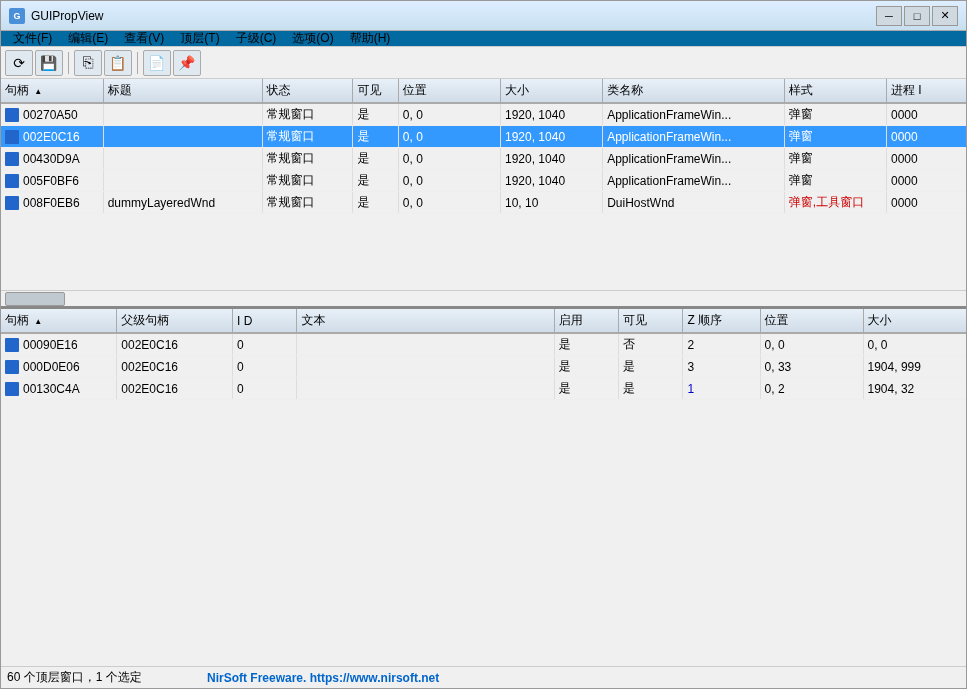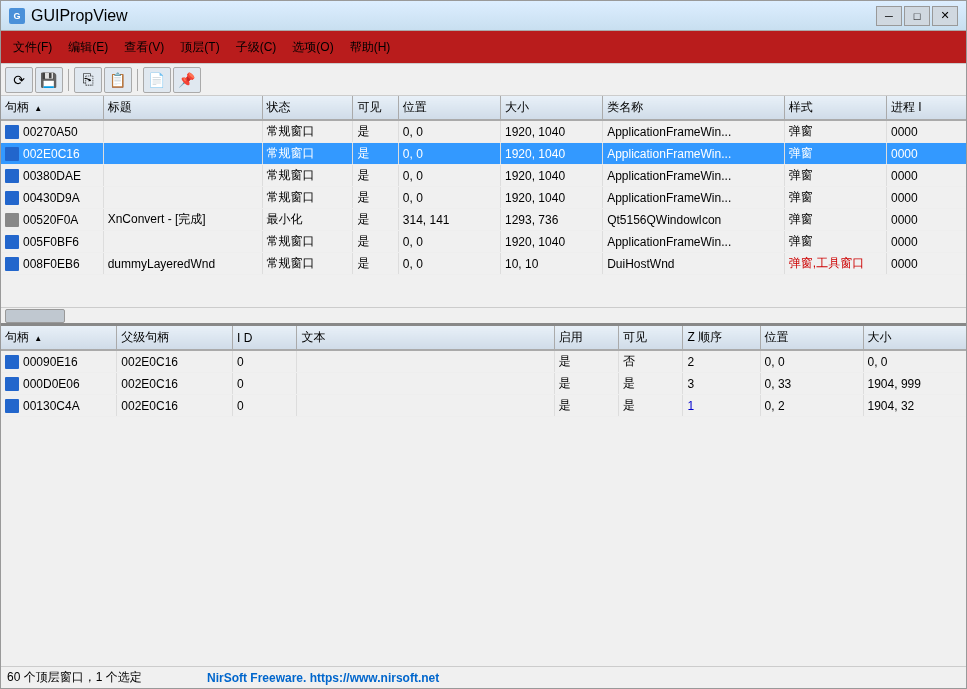--- a/index.html
+++ b/index.html
@@ -32,40 +32,40 @@
       width: 16px;
       height: 16px;
       margin-right: 6px;
       background: #4a90d9;
       border-radius: 2px;
       display: flex; align-items: center; justify-content: center;
       color: white; font-size: 9px; font-weight: bold;
     }
     .title-bar-text {
       flex: 1;
-      font-size: 16px;
+      font-size: 12px;
       color: #000;
     }
     .title-bar-buttons {
       display: flex;
       gap: 2px;
     }
     .title-btn {
       width: 26px;
       height: 20px;
       background: #d0d8e0;
       border: 1px solid #999;
       cursor: pointer;
       display: flex; align-items: center; justify-content: center;
       font-size: 11px;
       color: #000;
     }
     .menu-bar {
-      background: #b91c1c;
-      height: 33px;
+      background: #0369a1;
+      height: 16px;
       display: flex;
       align-items: center;
       padding: 0 4px;
       border-bottom: 1px solid #ccc;
     }
     .menu-item {
       padding: 2px 8px;
       cursor: pointer;
       font-size: 12px;
       color: #000;
@@ -292,61 +292,29 @@
     <td>0, 0</td>
     <td>1920, 1040</td>
     <td>ApplicationFrameWin...</td>
     <td style="">弹窗</td>
     <td>0000</td>
   </tr>
               <tr>
     <td>
       <div class="icon-cell">
         <span class="row-icon" style="background:#2266cc"></span>
-        00380DAE
+        00430D9A
       </div>
     </td>
     <td></td>
     <td>常规窗口</td>
     <td>是</td>
     <td>0, 0</td>
     <td>1920, 1040</td>
     <td>ApplicationFrameWin...</td>
-    <td style="">弹窗</td>
-    <td>0000</td>
-  </tr>
-              <tr>
-    <td>
-      <div class="icon-cell">
-        <span class="row-icon" style="background:#2266cc"></span>
-        00430D9A
-      </div>
-    </td>
-    <td></td>
-    <td>常规窗口</td>
-    <td>是</td>
-    <td>0, 0</td>
-    <td>1920, 1040</td>
-    <td>ApplicationFrameWin...</td>
-    <td style="">弹窗</td>
-    <td>0000</td>
-  </tr>
-              <tr>
-    <td>
-      <div class="icon-cell">
-        <span class="row-icon" style="background:#888888"></span>
-        00520F0A
-      </div>
-    </td>
-    <td>XnConvert - [完成]</td>
-    <td>最小化</td>
-    <td>是</td>
-    <td>314, 141</td>
-    <td>1293, 736</td>
-    <td>Qt5156QWindowIcon</td>
     <td style="">弹窗</td>
     <td>0000</td>
   </tr>
               <tr>
     <td>
       <div class="icon-cell">
         <span class="row-icon" style="background:#2266cc"></span>
         005F0BF6
       </div>
     </td>

